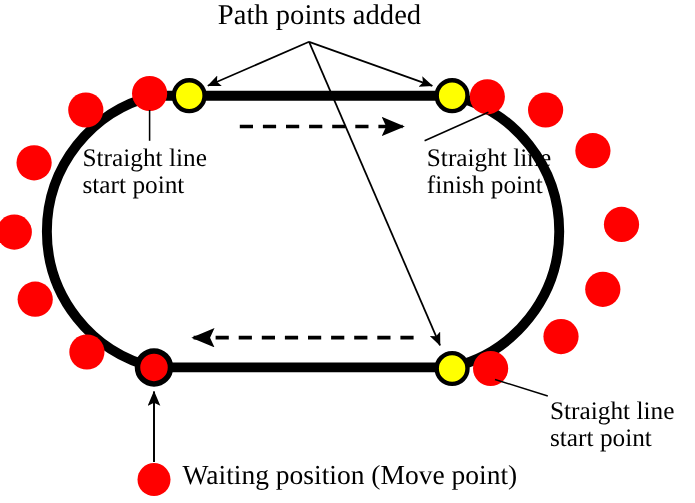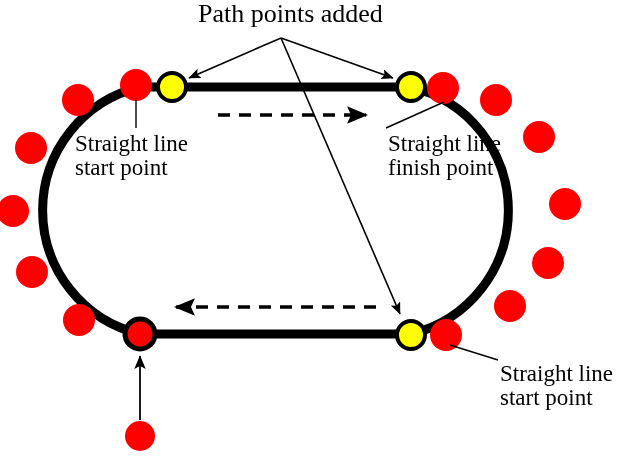--- a/index.html
+++ b/index.html
@@ -137,14 +137,15 @@
 
   <div class="lbl" id="label-sl-start-top">Straight line
 start point</div>
 
   <div class="lbl" id="label-sl-finish">Straight line
 finish point</div>
 
   <div class="lbl" id="label-sl-start-bottom">Straight line
 start point</div>
 
+  <div class="lbl" id="legend-text">Waiting position (Move point)</div>
 
 </div>
 
 </body></html>

